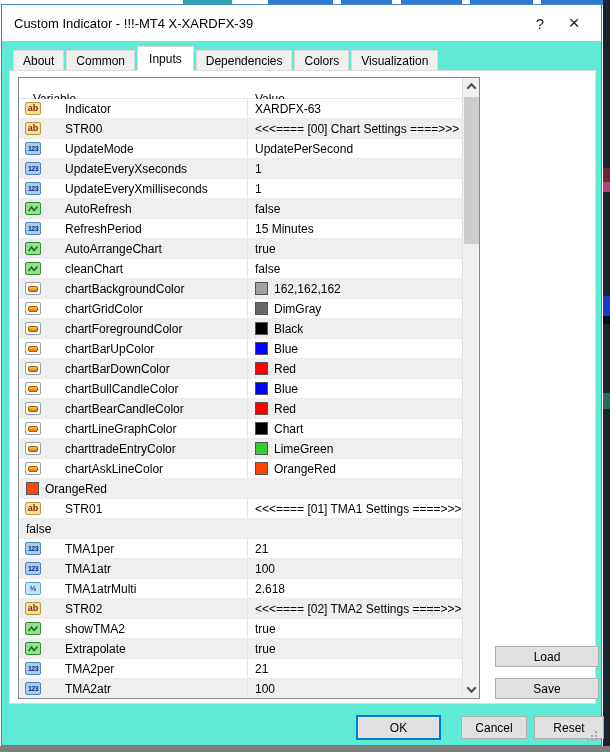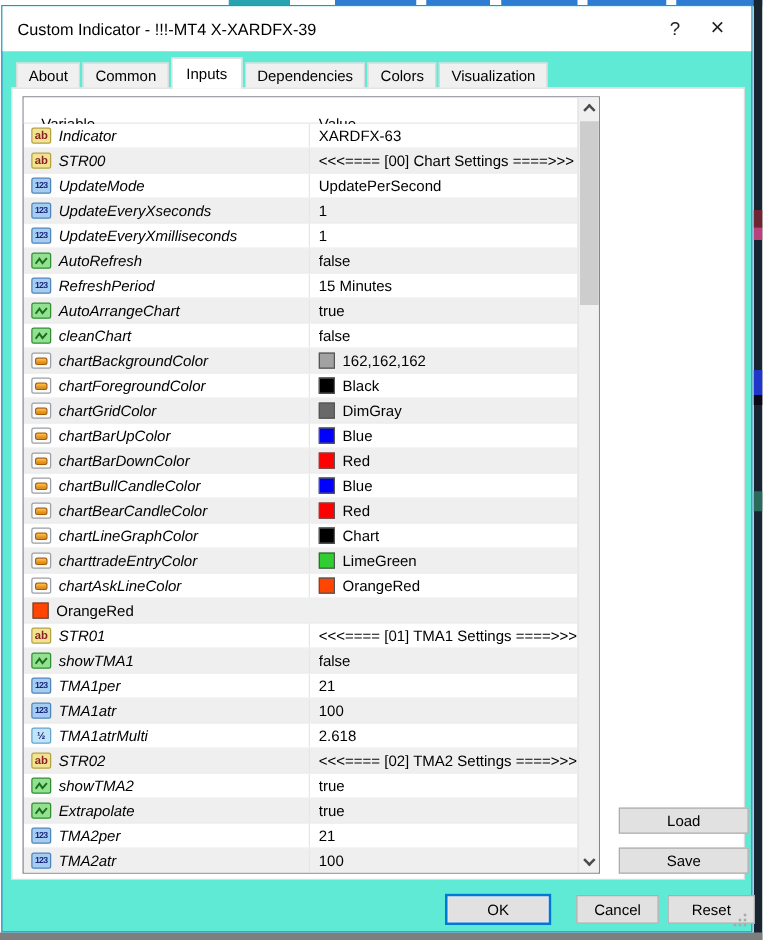--- a/index.html
+++ b/index.html
@@ -39,21 +39,21 @@
   .lv-header { display:flex; height:21px; border-bottom:1px solid #e7e7e7; background:#fff; }
   .lv-header .hc { font-size:12px; color:#000; display:flex; align-items:center;margin-top:21px; }
   .hc.h-var { width:229px; border-right:1px solid #e7e7e7; padding-left:14px; }
   .hc.h-val { flex:1; padding-left:7px; }
   .rows { position:absolute; left:0; top:21px; right:17px; bottom:0; overflow:hidden; }
   .row { display:flex; height:20px; border-bottom:1px solid #ececec; background:#fff; }
   .row:nth-child(even) { background:#efefef; }
   .cell { display:flex; align-items:center; font-size:12px; color:#000; white-space:nowrap; overflow:hidden; }
   .c-var { width:229px; border-right:1px solid #e7e7e7; padding-left:6px; }
   .c-val { flex:1; padding-left:7px; }
-  .c-var .vtext { margin-left:6px;font-style:italic; }
+  .c-var .vtext { margin-left:24px; }
 
   
   .ricon { width:16px; height:13px; border-radius:2px; display:flex; align-items:center;
            justify-content:center; font-weight:bold; flex:none; line-height:1; }
   .ricon.ab   { background:#f2e394; border:1px solid #b5a23f; color:#8a1f1f; font-size:9px; }
   .ricon.num  { background:#a6cdf0; border:1px solid #4f85bd; color:#14277d; font-size:7px; letter-spacing:-0.5px; }
   .ricon.dec  { background:#c2e4f7; border:1px solid #62a3cf; color:#14277d; font-size:8px; }
   .ricon.bool { background:#93e093; border:1px solid #2f8f2f; }
   .ricon.colr { background:#fbfbfb; border:1px solid #9aa0a6; }
   .ricon.colr .chip { width:10px; height:6px; border-radius:2px;
@@ -234,44 +234,44 @@
             <div class="cell c-val">
               <span class="swatch" style="background: rgb(162, 162, 162);"></span>
               <span>162,162,162</span>
             </div>
           </div>
           <div class="row">
             <div class="cell c-var">
               <span class="ricon colr">
                 <span class="chip"></span>
               </span>
+              <span class="vtext">chartGridColor</span>
+            </div>
+            <div class="cell c-val">
+              <span class="swatch" style="background: rgb(105, 105, 105);"></span>
+              <span>DimGray</span>
+            </div>
+          </div>
+          <div class="row">
+            <div class="cell c-var">
+              <span class="ricon colr">
+                <span class="chip"></span>
+              </span>
               <span class="vtext">chartForegroundColor</span>
             </div>
             <div class="cell c-val">
               <span class="swatch" style="background: rgb(0, 0, 0);"></span>
               <span>Black</span>
             </div>
           </div>
           <div class="row">
             <div class="cell c-var">
               <span class="ricon colr">
                 <span class="chip"></span>
               </span>
-              <span class="vtext">chartGridColor</span>
-            </div>
-            <div class="cell c-val">
-              <span class="swatch" style="background: rgb(105, 105, 105);"></span>
-              <span>DimGray</span>
-            </div>
-          </div>
-          <div class="row">
-            <div class="cell c-var">
-              <span class="ricon colr">
-                <span class="chip"></span>
-              </span>
               <span class="vtext">chartBarUpColor</span>
             </div>
             <div class="cell c-val">
               <span class="swatch" style="background: rgb(0, 0, 255);"></span>
               <span>Blue</span>
             </div>
           </div>
           <div class="row">
             <div class="cell c-var">
               <span class="ricon colr">
@@ -353,28 +353,20 @@
           <div class="row">
             <div class="cell c-var">
               <span class="ricon ab">ab</span>
               <span class="vtext">STR01</span>
             </div>
             <div class="cell c-val">
               <span>&lt;&lt;&lt;==== [01] TMA1 Settings ====&gt;&gt;&gt;</span>
             </div>
           </div>
           <div class="row">
-            <div class="cell c-var">
-              <span class="ricon bool">
-                <svg width="12" height="10" viewBox="0 0 12 10">
-                  <path d="M1.5 7 L4.5 3 L7 6.5 L10.5 2.5" fill="none" stroke="#1b6f1b" stroke-width="1.6"></path>
-                </svg>
-              </span>
-              <span class="vtext">showTMA1</span>
-            </div>
             <div class="cell c-val">
               <span>false</span>
             </div>
           </div>
           <div class="row">
             <div class="cell c-var">
               <span class="ricon num">123</span>
               <span class="vtext">TMA1per</span>
             </div>
             <div class="cell c-val">

